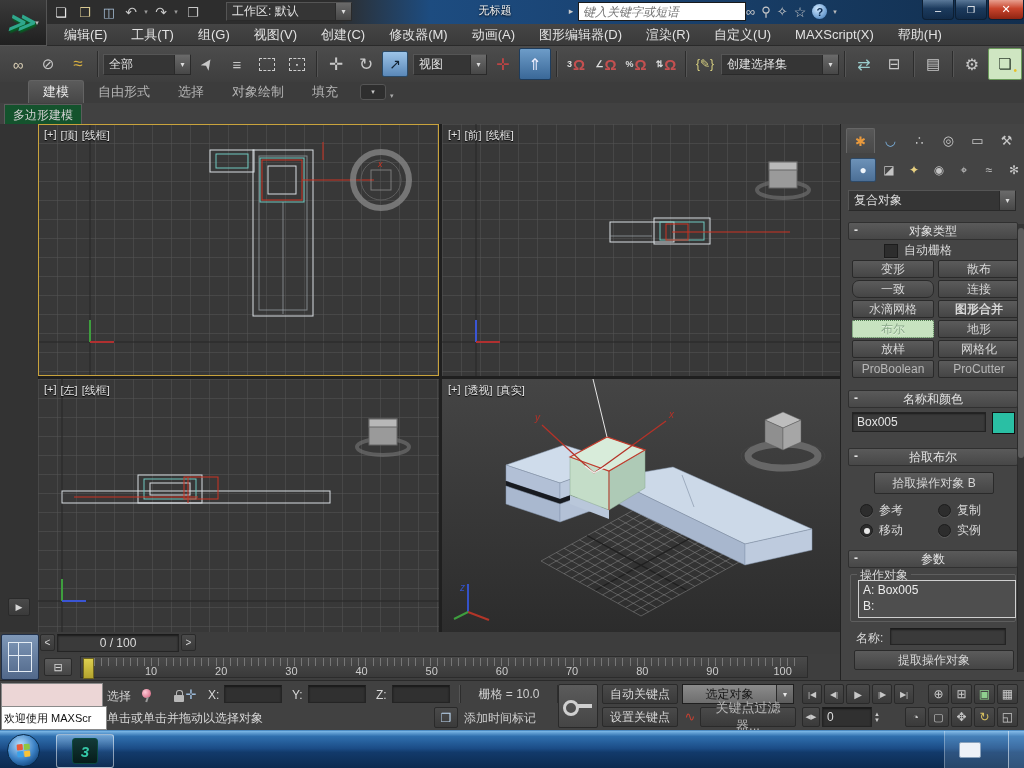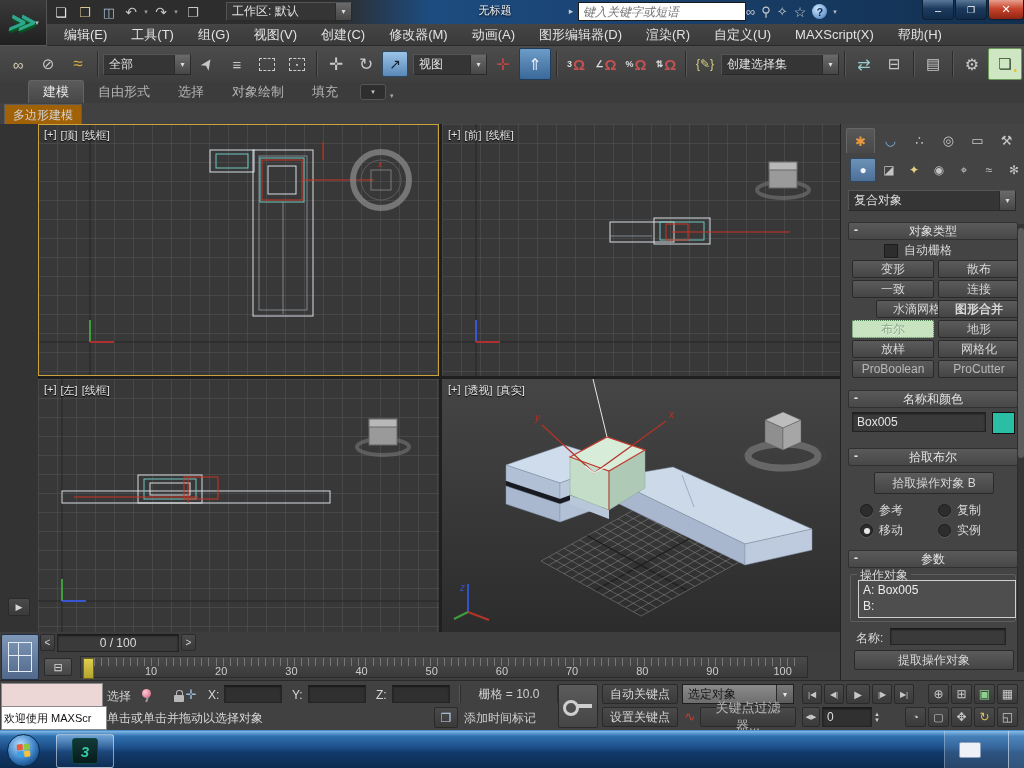--- a/index.html
+++ b/index.html
@@ -38,21 +38,21 @@
   .tbico{width:28px;height:28px;font-size:15px;}
   .dashbox{width:14px;height:11px;border:1px dashed #ccc;display:inline-flex;align-items:center;justify-content:center;font-size:7px;color:#ccc;}
   .magnet{color:#c45050;font-weight:bold;}
   .magsub{font-size:9px;color:#ddd;margin-right:1px;}
   
   #ribbontabs{left:0;top:82px;width:1024px;height:21px;background:#3c3c3c;display:flex;align-items:flex-end;padding-left:28px;box-sizing:border-box;}
   .rtab{padding:2px 14px;font-size:13px;color:#b4b4b4;}
   .rtab.active{background:linear-gradient(#5b5b5b,#474747);border:1px solid #636363;border-bottom:none;
      border-radius:3px 3px 0 0;color:#ececec;}
   #ribbonbar{left:0;top:103px;width:1024px;height:21px;background:#414141;border-bottom:1px solid #2b2b2b;}
-  .subtab{background:#a16207;border:1px solid #5c5c5c;border-bottom:none;color:#d0d0d0;padding:2px 8px;font-size:12px;}
+  .subtab{background:#14532d;border:1px solid #5c5c5c;border-bottom:none;color:#d0d0d0;padding:2px 8px;font-size:12px;}
   
   #vpwrap{left:38px;top:124px;width:802px;height:508px;background:#1f1f1f;border:0;}
   .vp{position:absolute;background:#383838;overflow:hidden;
       background-image:linear-gradient(to right,rgba(86,86,86,.5) 1px,transparent 1px),
                        linear-gradient(to bottom,rgba(86,86,86,.5) 1px,transparent 1px);
       background-size:19px 19px;}
   .vp.persp{background:linear-gradient(#454545,#2c2c2c);background-image:linear-gradient(#454545,#2c2c2c);}
   .vp.active{outline:1px solid #c9a33c;outline-offset:-1px;z-index:2;}
   .vplabel{position:absolute;left:6px;top:4px;font-size:11px;color:#e4e4e4;display:flex;gap:4px;z-index:3;text-shadow:0 1px 1px #000;}
   .leftstrip{left:0;top:124px;width:38px;height:508px;background:#333;border-right:1px solid #242424;}
@@ -85,21 +85,21 @@
   .marker{position:absolute;left:2px;top:1px;width:9px;height:19px;background:linear-gradient(#ded04f,#b3a32e);border:1px solid #6e641e;}
   
   #statusbar{left:0;top:680px;width:1024px;height:50px;background:#414141;border-top:1px solid #2a2a2a;}
   .lockicon{width:10px;height:7px;background:#b8b8b8;border-radius:1px;position:relative;display:inline-block;}
   .lockicon::before{content:"";position:absolute;left:1.5px;top:-5px;width:5px;height:5px;border:1.5px solid #b8b8b8;border-bottom:none;border-radius:3px 3px 0 0;}
   .pinicon{width:9px;height:9px;border-radius:50%;background:radial-gradient(circle at 35% 35%,#ffc9d6,#d05a78);display:inline-block;position:relative;}
   .pinicon::after{content:"";position:absolute;left:4px;top:8px;width:1.5px;height:5px;background:#9a9a9a;transform:rotate(18deg);}
   .bigkey{position:relative;width:30px;height:14px;}
   .bigkey::before{content:"";position:absolute;left:0;top:1px;width:10px;height:10px;border:3px solid #cfcfcf;border-radius:50%;}
   .bigkey::after{content:"";position:absolute;left:14px;top:5px;width:15px;height:3.5px;background:#cfcfcf;}
-  .ldd{background:linear-gradient(#8b8b8b,#6e6e6e);border:1px solid #1f1f1f;color:#151515;display:flex;align-items:center;box-sizing:border-box;}
+  .ldd{background:linear-gradient(#8b8b8b,#6e6e6e);border:1px solid #1f1f1f;color:#151515;display:flex;align-items:center;box-sizing:border-box;text-align:center;}
   .ldd .lbl{flex:1;padding:0 5px;}
   .ldd .arr{width:16px;align-self:stretch;background:linear-gradient(#7a7a7a,#5c5c5c);border-left:1px solid #2a2a2a;display:flex;align-items:center;justify-content:center;font-size:8px;color:#e8e8e8;}
   
   #taskbar{left:0;top:730px;width:1024px;height:38px;
     background:linear-gradient(#7db9e8 0%,#2f6fae 14%,#1b4c86 46%,#123a6b 56%,#0c2a4e 100%);
     border-top:1px solid #4d8cc4;}
   .orb{position:absolute;left:7px;top:3px;width:31px;height:31px;border-radius:50%;
     background:radial-gradient(circle at 40% 32%,#b8e0ff,#3a80c4 52%,#0c3a6e 88%);border:1px solid #082948;
     display:flex;align-items:center;justify-content:center;}
   .flag{width:13px;height:13px;display:grid;grid-template-columns:6px 6px;grid-template-rows:6px 6px;gap:1px;transform:rotate(-4deg);}
@@ -460,23 +460,23 @@
   <div class="rollhead" style="top:222px;z-index:3;">
     <span class="minus">-</span>
     <span>对象类型</span>
   </div>
   <div class="abs flexc" style="left:884px;top:242px;gap:6px;z-index:3;">
     <span class="chk"></span>
     <span>自动栅格</span>
   </div>
   <button class="btn obtn" style="left:852px;top:260px;">变形</button>
   <button class="btn obtn" style="left:938px;top:260px;">散布</button>
-  <button class="btn obtn" style="left:852px;top:280px;">一致</button>
+  <button class="btn obtn" style="left:852px;top:280px;border-radius:7px;">一致</button>
   <button class="btn obtn" style="left:938px;top:280px;">连接</button>
-  <button class="btn obtn" style="left:876px;top:300px;">水滴网格</button>
+  <button class="btn obtn" style="left:852px;top:300px;">水滴网格</button>
   <button class="btn obtn" style="left:938px;top:300px;font-weight:bold;">图形合并</button>
   <button class="btn obtn on" style="left:852px;top:320px;">布尔</button>
   <button class="btn obtn" style="left:938px;top:320px;">地形</button>
   <button class="btn obtn" style="left:852px;top:340px;">放样</button>
   <button class="btn obtn" style="left:938px;top:340px;">网格化</button>
   <button class="btn obtn" style="left:852px;top:360px;color:#b8b8b8;">ProBoolean</button>
   <button class="btn obtn" style="left:938px;top:360px;color:#b8b8b8;">ProCutter</button>
 
   <div class="rollhead" style="top:390px;z-index:3;">
     <span class="minus">-</span>

